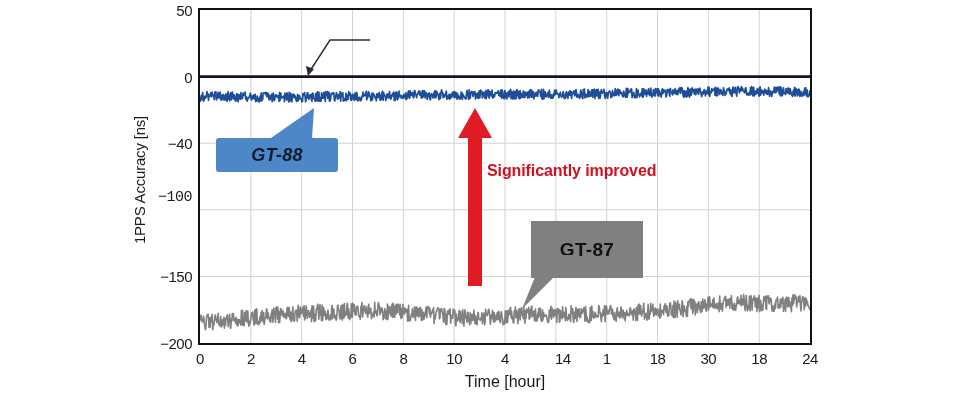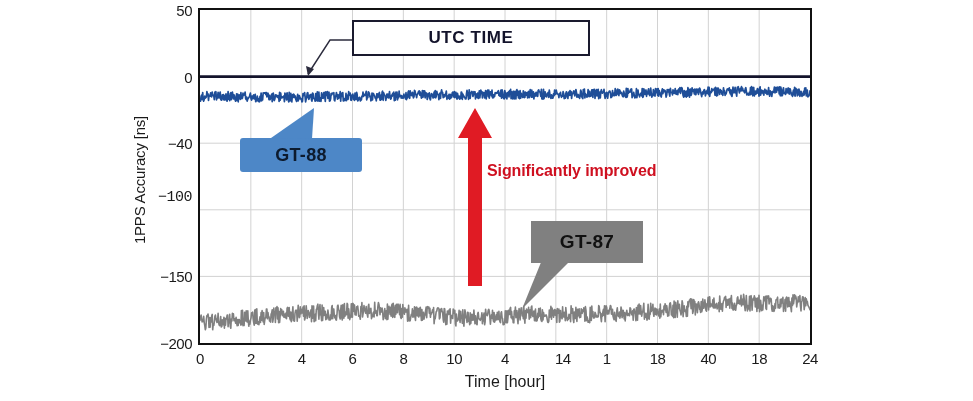--- a/index.html
+++ b/index.html
@@ -66,36 +66,36 @@
     background:#ffffff;
     border:2px solid #1a1a2e;
     box-sizing:border-box;
     display:flex;align-items:center;justify-content:center;
     font-size:17px;font-weight:bold;color:#13132b;
     letter-spacing:0.6px;
   }
   #utc-leader{position:absolute;left:300px;top:18px;width:70px;height:62px;}
 
   #gt88-callout{
-    position:absolute;left:240px;top:138px;
-    width:106px;height:34px;
+    position:absolute;left:216px;top:138px;
+    width:106px;height:34px;font-style:italic;
   }
   #gt88-tail{position:absolute;left:268px;top:108px;width:50px;height:38px;}
   #gt88-body{
     position:absolute;left:0;top:0;width:122px;height:34px;
     background:#4d87c7;border-radius:3px;
     display:flex;align-items:center;justify-content:center;
     font-size:18px;font-weight:bold;color:#0d1b2e;
     letter-spacing:0.3px;
   }
 
   #gt87-callout{position:absolute;left:531px;top:221px;width:112px;height:40px;}
   #gt87-tail{position:absolute;left:520px;top:255px;width:66px;height:56px;}
   #gt87-body{
-    position:absolute;left:0;top:0;width:112px;height:42px;
+    position:absolute;left:0;top:0;width:112px;height:57px;
     background:#808080;
     display:flex;align-items:center;justify-content:center;
     font-size:19px;font-weight:bold;color:#111111;
     letter-spacing:0.3px;
   }
 
   #red-arrow{position:absolute;left:455px;top:106px;width:40px;height:182px;}
   #improved-text{
     position:absolute;left:487px;top:162px;
     font-size:16px;font-weight:bold;color:#cf1020;
@@ -149,32 +149,31 @@
       <div class="xtick" style="left: 200px;">0</div>
       <div class="xtick" style="left: 250.833px;">2</div>
       <div class="xtick" style="left: 301.667px;">4</div>
       <div class="xtick" style="left: 352.5px;">6</div>
       <div class="xtick" style="left: 403.333px;">8</div>
       <div class="xtick" style="left: 454.167px;">10</div>
       <div class="xtick" style="left: 505px;">4</div>
       <div class="xtick" style="left: 555.833px; margin-left: 7px;">14</div>
       <div class="xtick" style="left: 606.667px;">1</div>
       <div class="xtick" style="left: 657.5px;">18</div>
-      <div class="xtick" style="left: 708.333px;">40</div>
+      <div class="xtick" style="left: 708.333px;">30</div>
       <div class="xtick" style="left: 759.167px;">18</div>
       <div class="xtick" style="left: 810px;">24</div>
     </div>
 
   <div id="xlabel">Time [hour]</div>
 
   <svg id="utc-leader" viewBox="0 0 70 62">
     <path d="M70,22 L30,22 L8,56" fill="none" stroke="#2b2b3d" stroke-width="1.4"></path>
     <path d="M8,58 L6,48 L14,51 Z" fill="#2b2b3d"></path>
   </svg>
-  <div id="utc-box">UTC TIME</div>
 
   <div id="gt88-callout">
     <div id="gt88-body">GT-88</div>
   </div>
   <svg id="gt88-tail" viewBox="0 0 50 38">
     <path d="M46,0 L3,30 L44,31 Z" fill="#4d87c7"></path>
   </svg>
 
   <div id="gt87-callout">
     <div id="gt87-body">GT-87</div>

